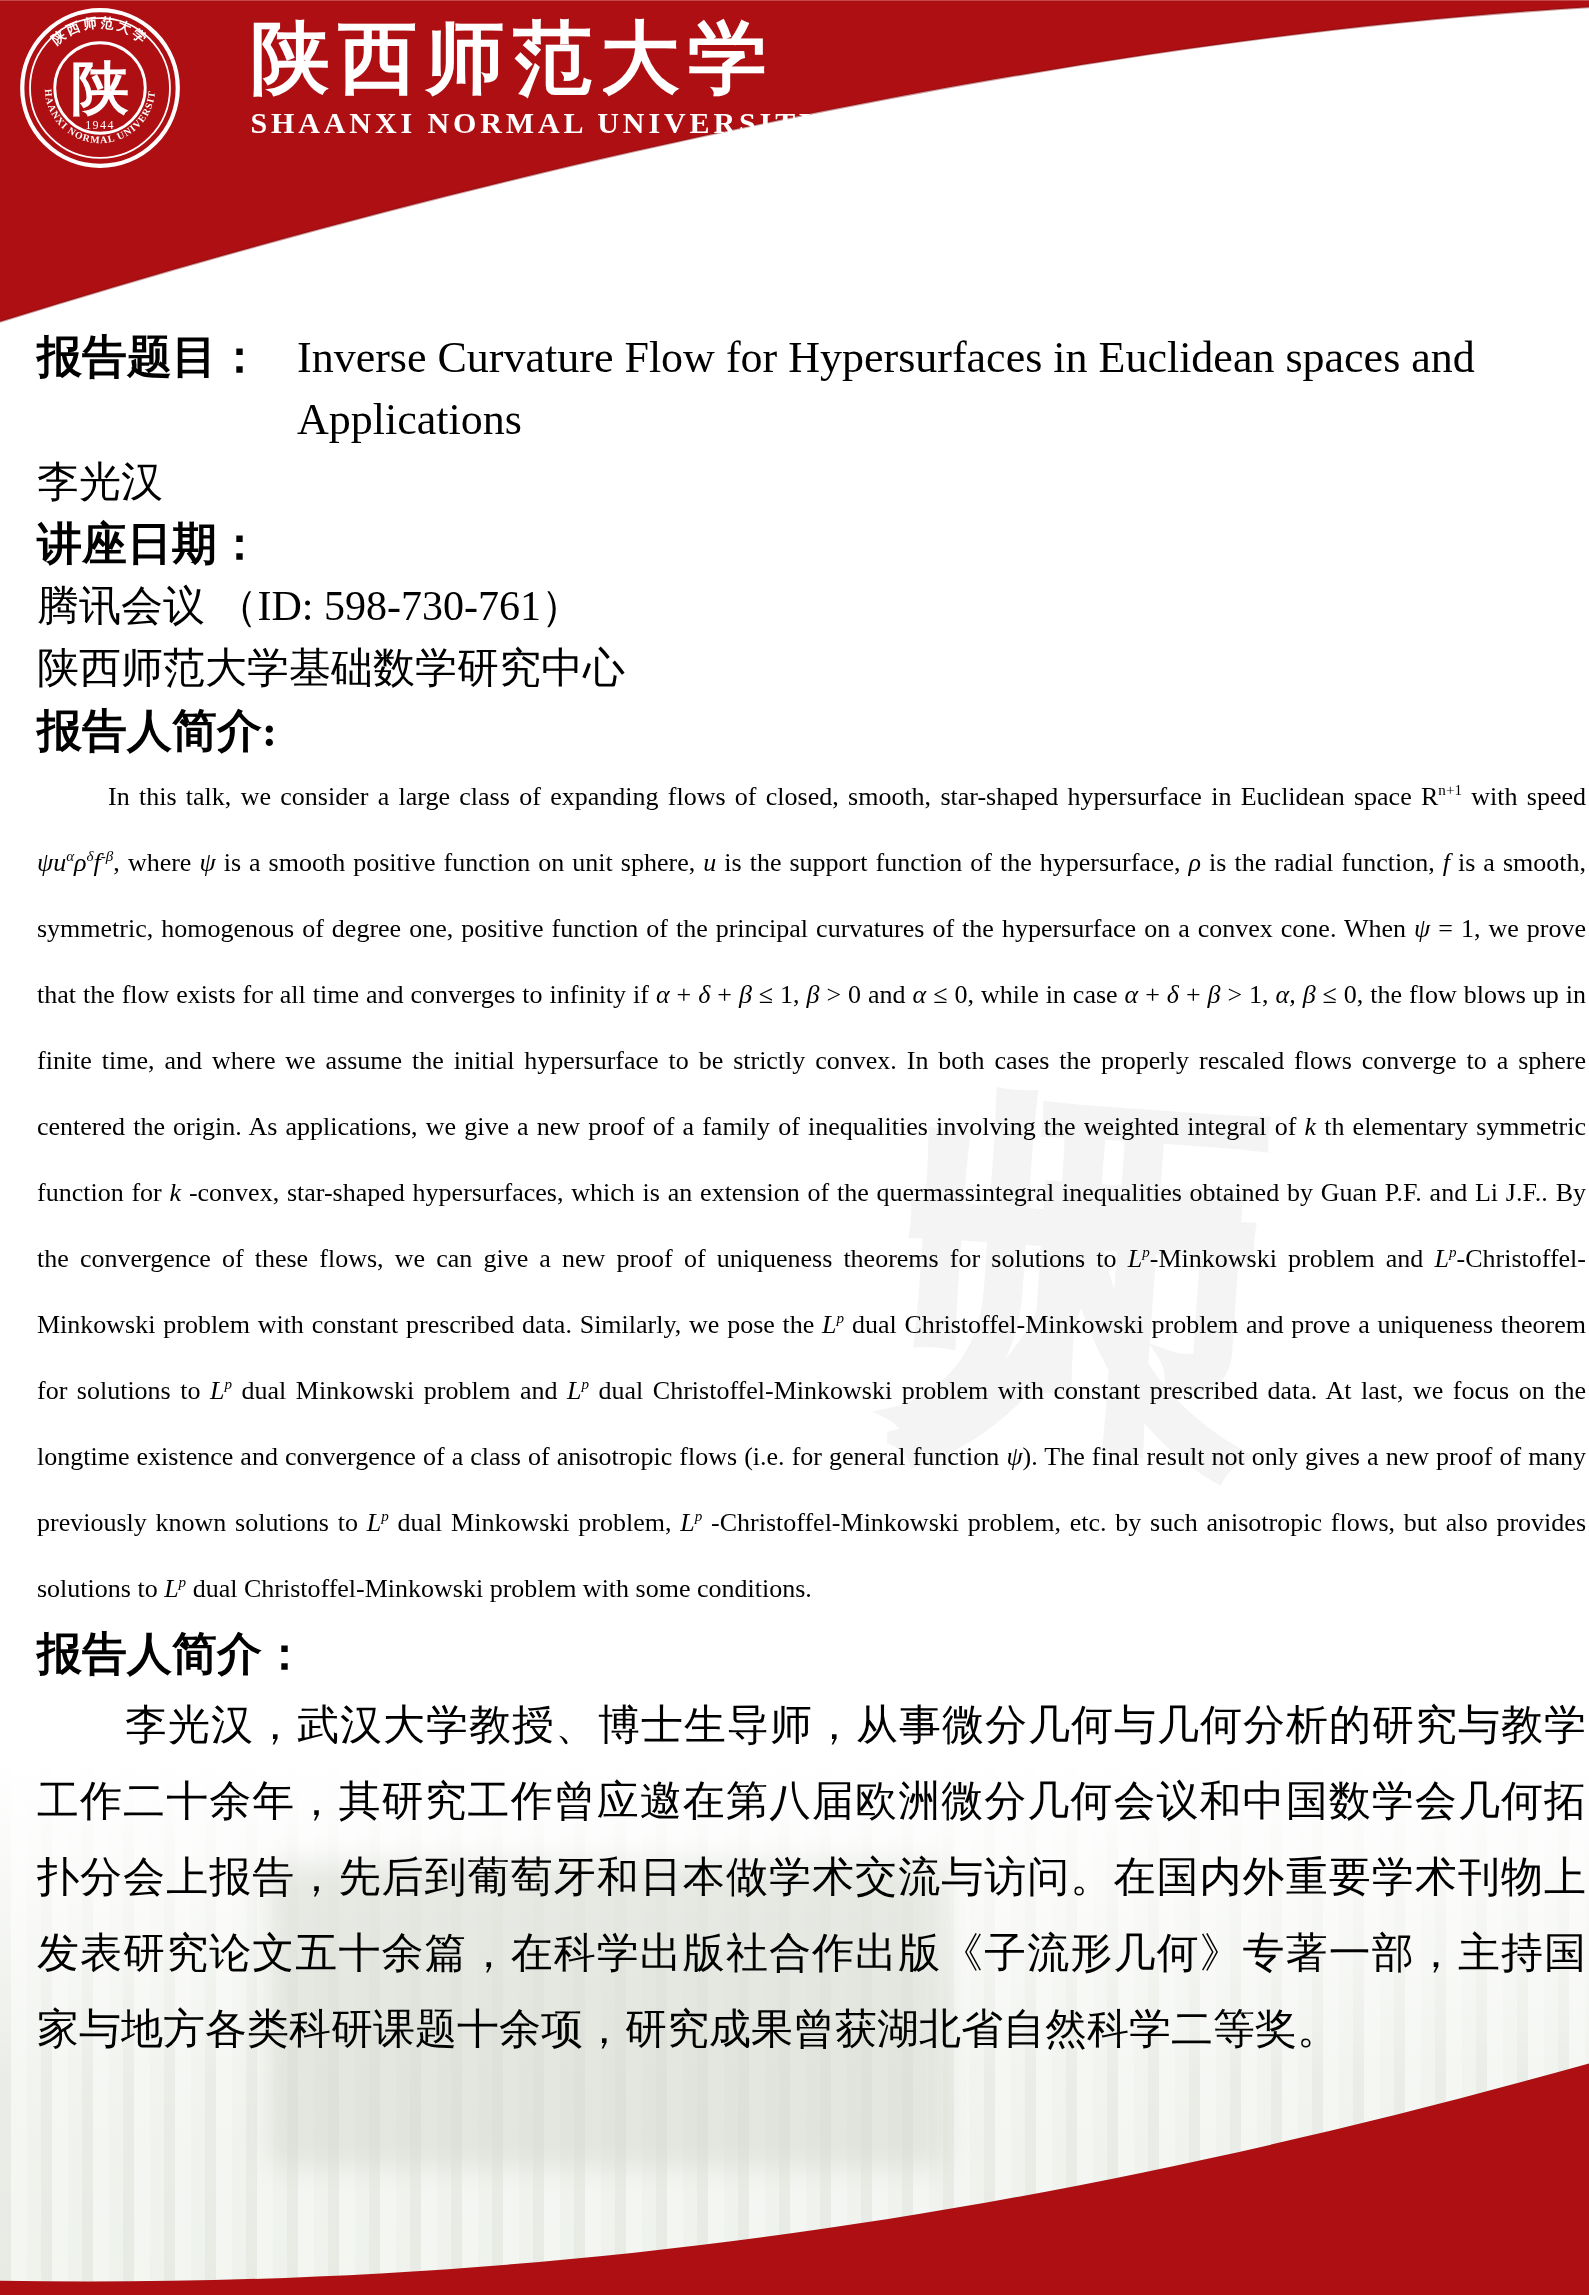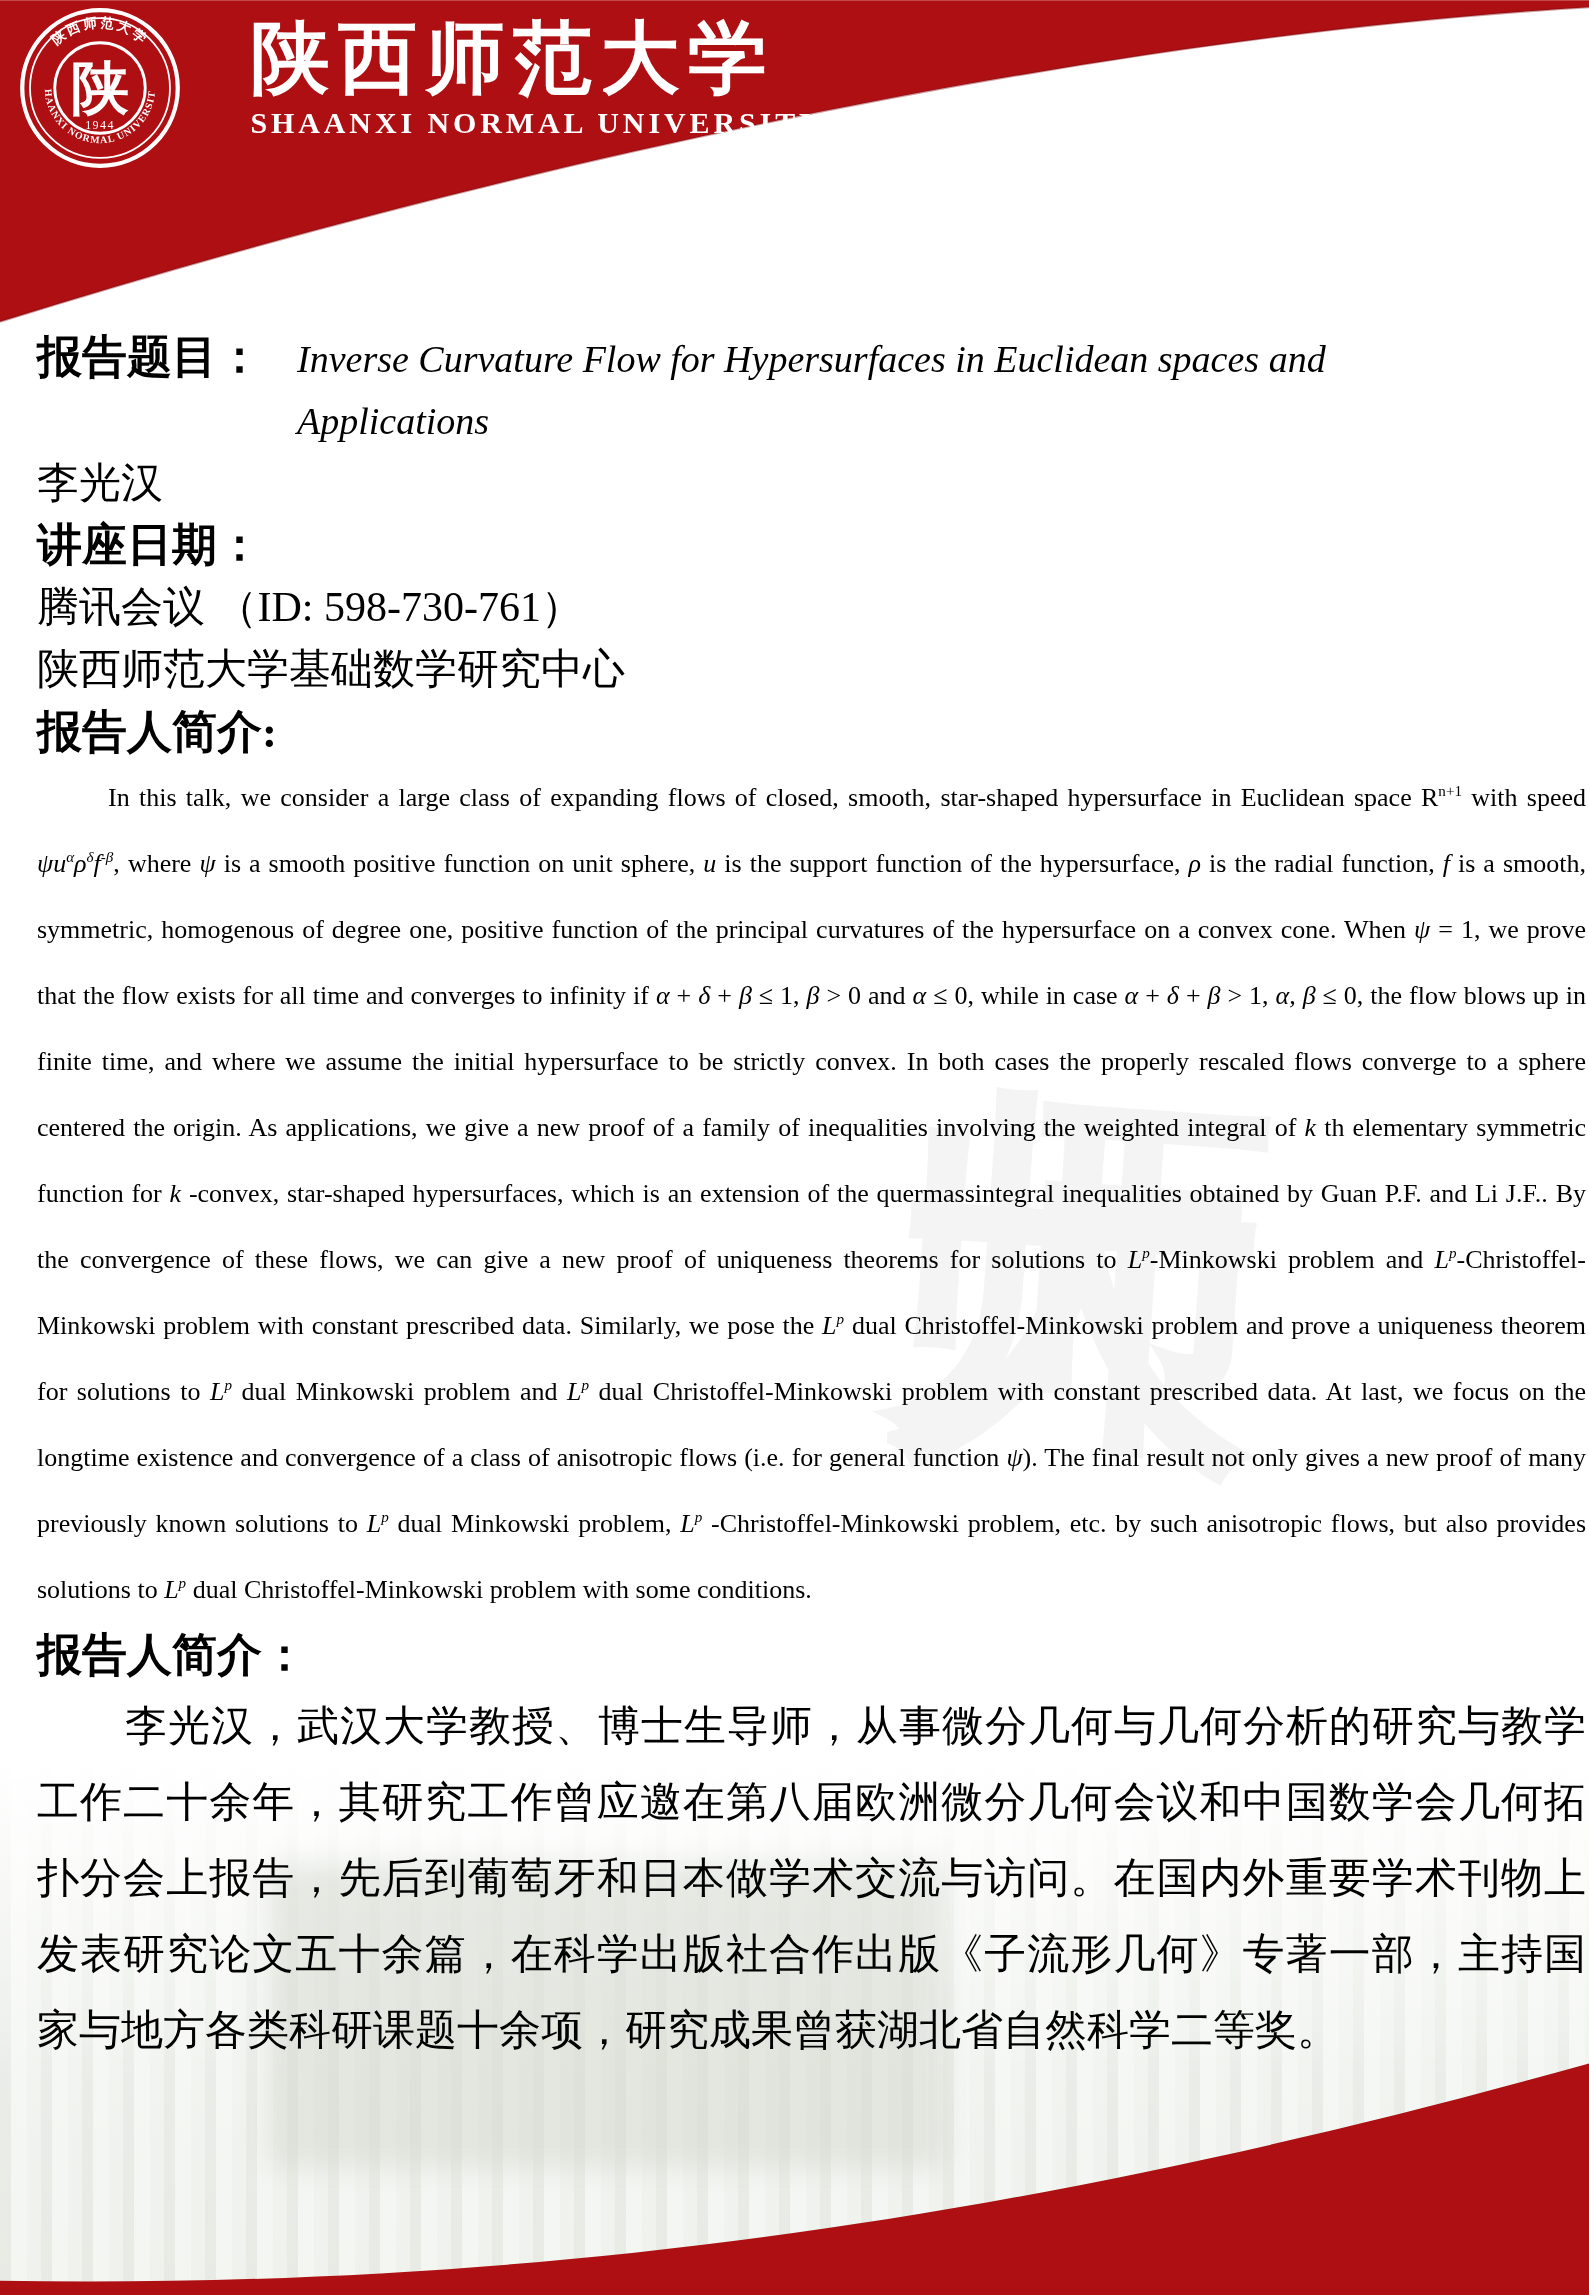--- a/index.html
+++ b/index.html
@@ -39,21 +39,21 @@
   .seal-center{font-size:82px;font-weight:bold;}
   .seal-year{font-size:17px;letter-spacing:2px;}
   .names{margin-left:68px;margin-top:12.7px;color:#fff;}
   .uni-cn{font-size:79px;line-height:1.05;font-weight:bold;letter-spacing:8.5px;white-space:nowrap;}
   .uni-en{margin-top:4.2px;font-size:30px;font-weight:bold;letter-spacing:3.9px;white-space:nowrap;}
   
   .content{position:absolute;left:23px;top:326px;width:1549px;z-index:2;margin-left:14px;}
   .info-row{display:flex;align-items:baseline;}
   .info-label{flex:0 0 260px;font-size:45px;font-weight:bold;line-height:62px;white-space:pre;}
   .info-value{font-size:42px;line-height:62px;white-space:nowrap;}
-  .info-value.en{font-size:38px;font-style:italic;}
+  .info-value.en{font-size:44px;}
   .section-label{font-size:45px;font-weight:bold;line-height:65px;}
   .abstract{
     margin:0;font-size:26px;line-height:66px;text-align:justify;text-indent:71px;
   }
   .abstract i{font-style:italic;}
   .abstract sup{font-size:58%;line-height:0;vertical-align:super;}
   .bio{
     margin:0;font-size:42px;line-height:76px;text-align:justify;text-indent:88px;
   }
 </style>

